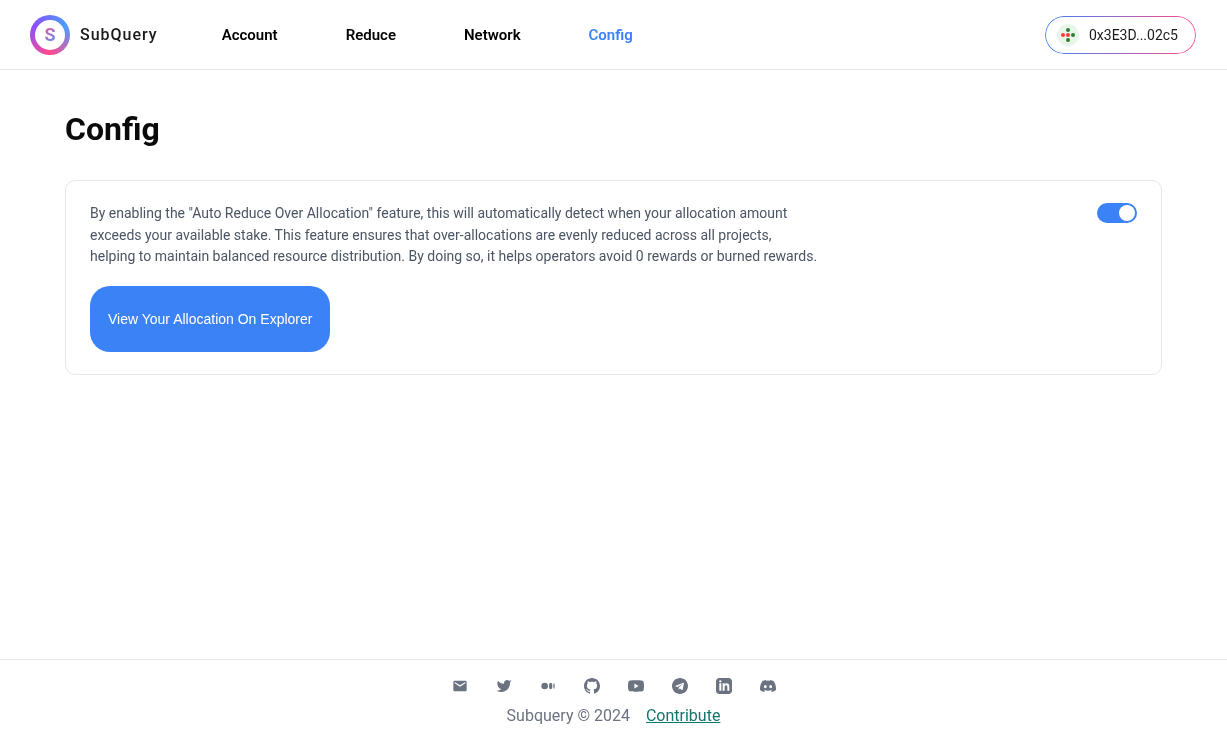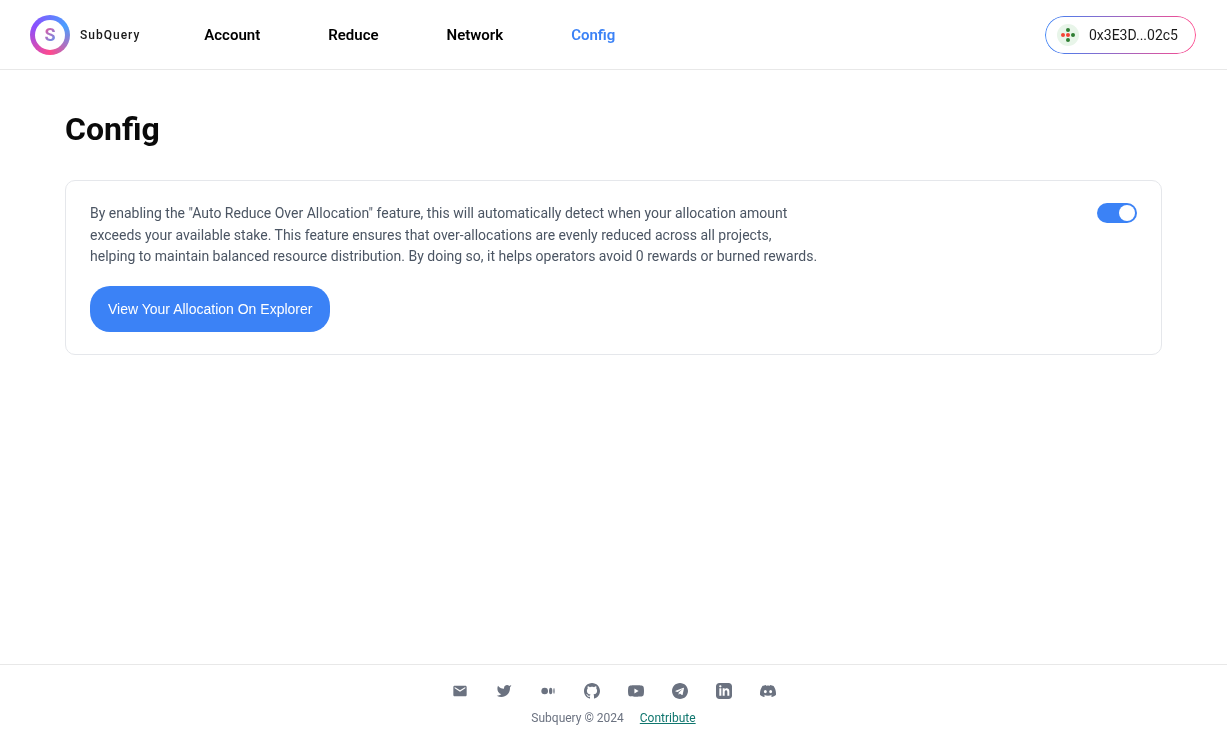--- a/index.html
+++ b/index.html
@@ -55,21 +55,21 @@
     }
     .logo-s {
       font-weight: bold;
       font-size: 18px;
       background: linear-gradient(135deg, #ff4a8d, #4a9fff);
       -webkit-background-clip: text;
       background-clip: text;
       color: transparent;
     }
     .logo-text {
-      font-size: 12px;
+      font-size: 16px;
       font-weight: 500;
       margin-left: 10px;
       letter-spacing: 1px;
       color: #1a1a1a;
     }
     .nav {
       display: flex;
       gap: 44px;
     }
     .nav-item {
@@ -167,21 +167,21 @@
       color: #4b5563;
       max-width: 730px;
       margin-bottom: 18px;
     }
     .btn-primary {
       display: inline-block;
       background: #3b82f6;
       color: #fff;
       border: none;
       border-radius: 20px;
-      padding: 15px 18px;
+      padding: 25px 18px;
       font-size: 14px;
       font-weight: 500;
       cursor: pointer;
     }
     .toggle {
       position: absolute;
       top: 22px;
       right: 24px;
       width: 40px;
       height: 20px;
@@ -218,21 +218,21 @@
       display: flex;
       align-items: center;
       justify-content: center;
     }
     .social-icon svg {
       width: 16px;
       height: 16px;
       fill: currentColor;
     }
     .footer-text {
-      font-size: 12px;
+      font-size: 16px;
       color: #6b7280;
       display: flex;
       gap: 16px;
     }
     .footer-text a {
       color: #0f766e;
       text-decoration: underline;
     }
   </style>
 </head>

